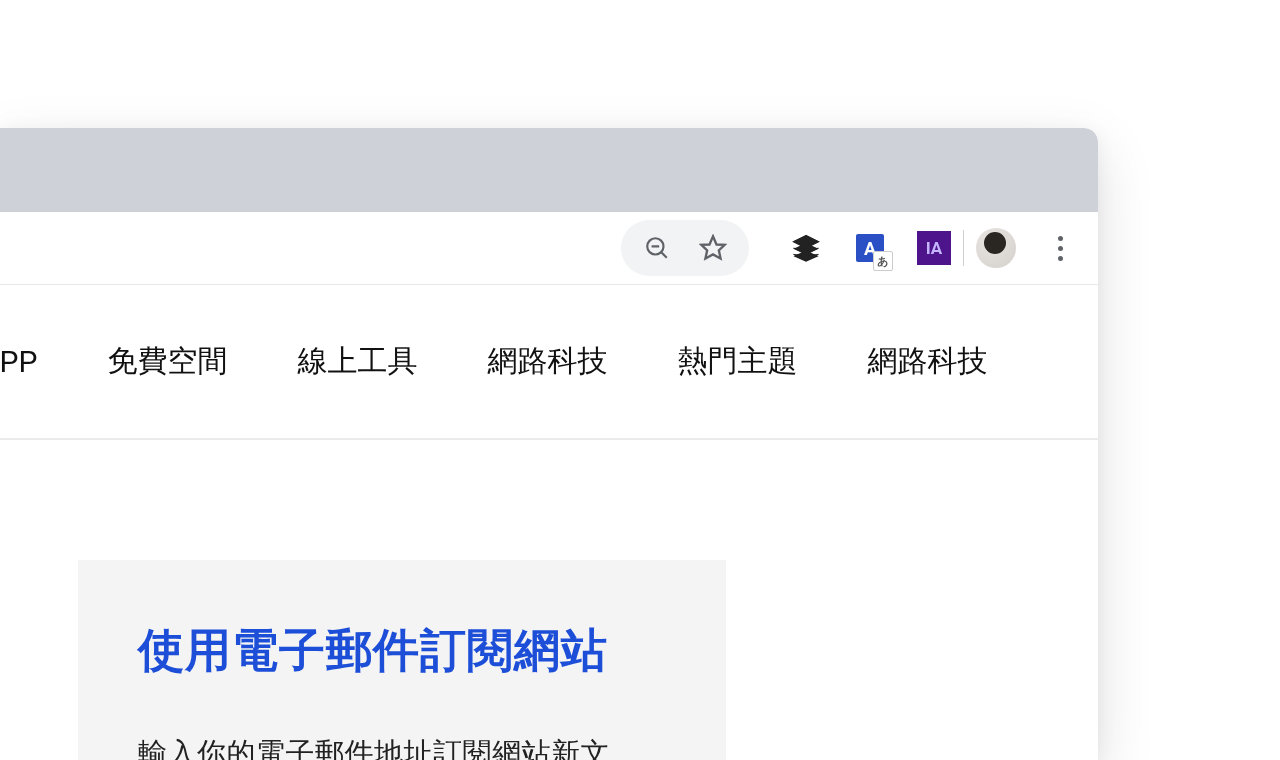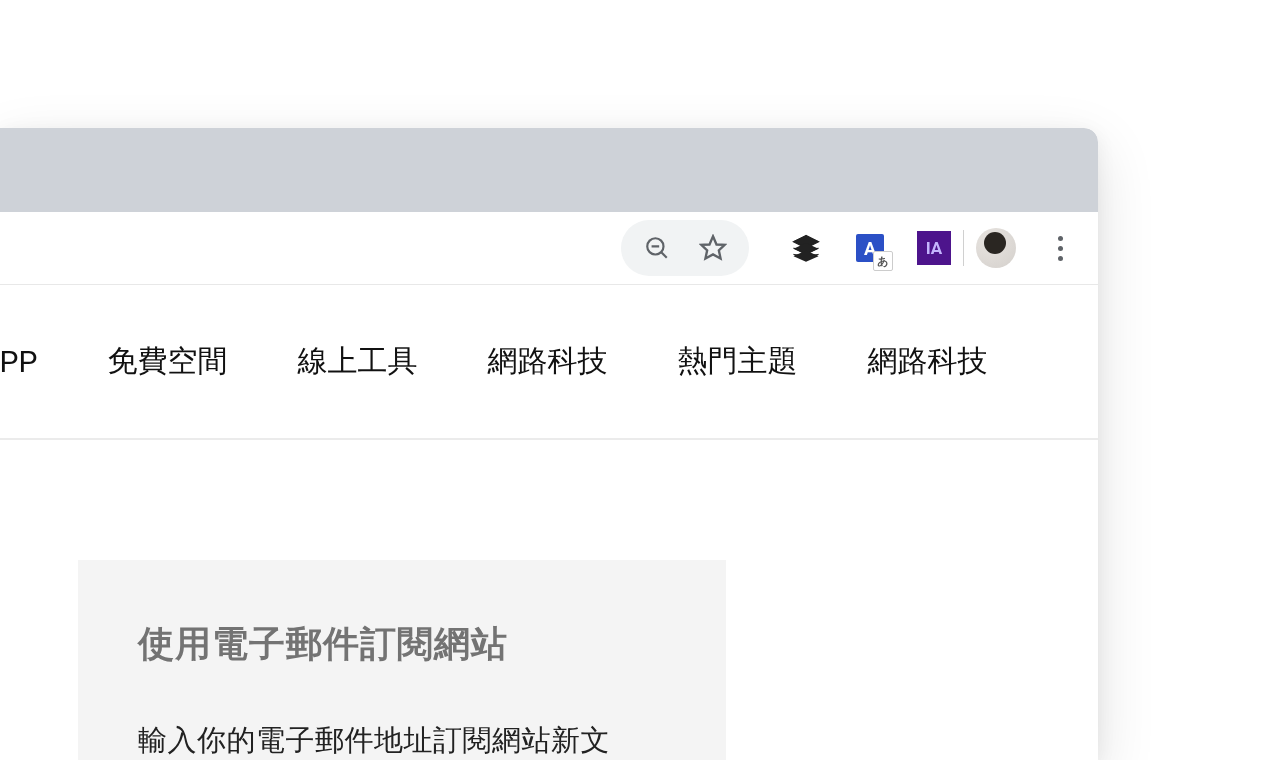--- a/index.html
+++ b/index.html
@@ -187,23 +187,23 @@
     .content-area {
       background: #ffffff;
       padding: 120px 0 0 78px;
     }
     .card {
       background: #f4f4f4;
       width: 648px;
       padding: 60px 60px 40px 60px;
     }
     .card-title {
-      font-size: 36px;
-      font-weight: 700;
-      color: #737373;
+      font-size: 46px;
+      font-weight: 700;
+      color: #1d4ed8;
       margin-bottom: 48px;
       letter-spacing: 1px;
     }
     .card-body {
       font-size: 29px;
       font-weight: 400;
       color: #222;
       line-height: 1.6;
       letter-spacing: 0.5px;
     }

